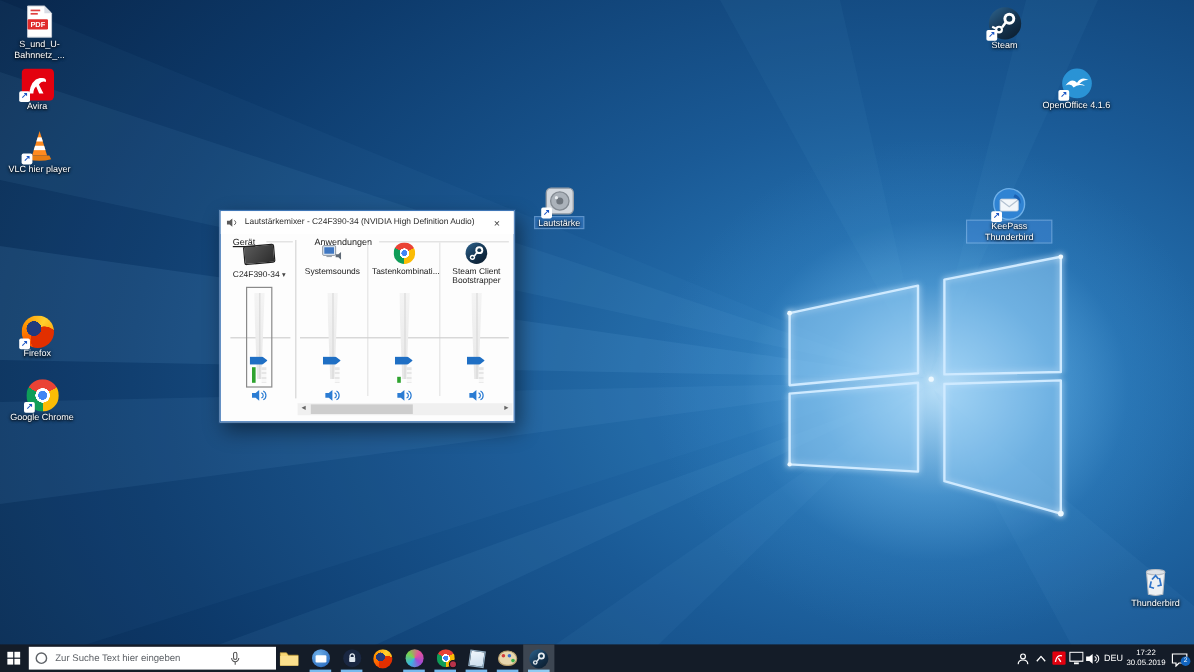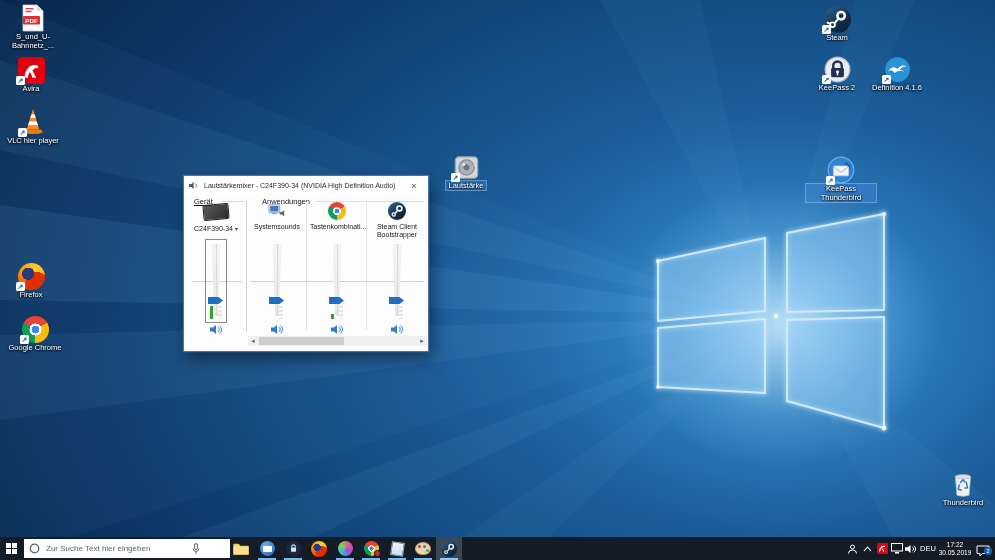--- a/index.html
+++ b/index.html
@@ -192,43 +192,30 @@
             <circle cx="7.6" cy="16.6" r="1.3" fill="#14364f"></circle>
           <path d="M9.8 15 L12.6 11.2" stroke="#fff" stroke-width="1.8"></path>
           <path d="M2.5 14.5 L5.2 15.7" stroke="#fff" stroke-width="1.6"></path>
         </svg>
       </div>
       <div class="sc-arrow">↗</div>
     </div>
     <div class="dic-label">Steam</div>
   </div>
 
-  <div class="desk-icon" style="left:806px;top:55px">
-    <div class="dic-art">
-      <svg width="27" height="27" viewBox="0 0 24 24">
-        <circle cx="12" cy="12" r="11" fill="#e9edf3" stroke="#b3bcc8" stroke-width="1"></circle>
-        <path d="M8.2 11 v-2.4 a3.8 3.8 0 0 1 7.6 0 V11" fill="none" stroke="#222f55" stroke-width="2.2"></path>
-        <rect x="6.3" y="10.6" width="11.4" height="8.2" rx="1.2" fill="#222f55"></rect>
-        <circle cx="12" cy="14" r="1.4" fill="#e9edf3"></circle>
-        <rect x="11.3" y="14.6" width="1.4" height="2.6" fill="#e9edf3"></rect>
-      </svg>
-      <div class="sc-arrow">↗</div>
-    </div>
-    <div class="dic-label">KeePass 2</div>
-  </div>
 
   <div class="desk-icon" style="left:866px;top:55px">
     <div class="dic-art">
       <svg width="27" height="27" viewBox="0 0 24 24">
         <circle cx="12" cy="12" r="11" fill="#2a93d5"></circle>
         <path d="M3.5 13.5 Q8 7.5 12 11.5 Q15.5 6.5 20.5 9.5 Q16.5 9 13.8 12.5 Q16.5 12.2 18 14 Q13 11.8 9.5 15 Q7.5 11.5 3.5 13.5 Z" fill="#fff"></path>
       </svg>
       <div class="sc-arrow">↗</div>
     </div>
-    <div class="dic-label">Definition 4.1.6</div>
+    <div class="dic-label">OpenOffice 4.1.6</div>
   </div>
 
   <div class="desk-icon" style="left:806px;top:156px;width:70px">
     <div class="dic-art">
       <svg width="28" height="28" viewBox="0 0 24 24">
         <circle cx="12" cy="12" r="11" fill="#2f83d3"></circle>
         <circle cx="12" cy="12" r="11" fill="none" stroke="#6fb0e8" stroke-width="1"></circle>
         <rect x="5.5" y="8.5" width="13" height="8.5" rx="1" fill="#f2f6fa" stroke="#c3cfdb" stroke-width="0.6"></rect>
         <path d="M5.5 9 L12 14 L18.5 9" fill="none" stroke="#b4c2d1" stroke-width="0.9"></path>
         <path d="M16 5 Q21 7 20 12 Q19.2 8.4 15 7.2 Z" fill="#1b5fb0"></path>

